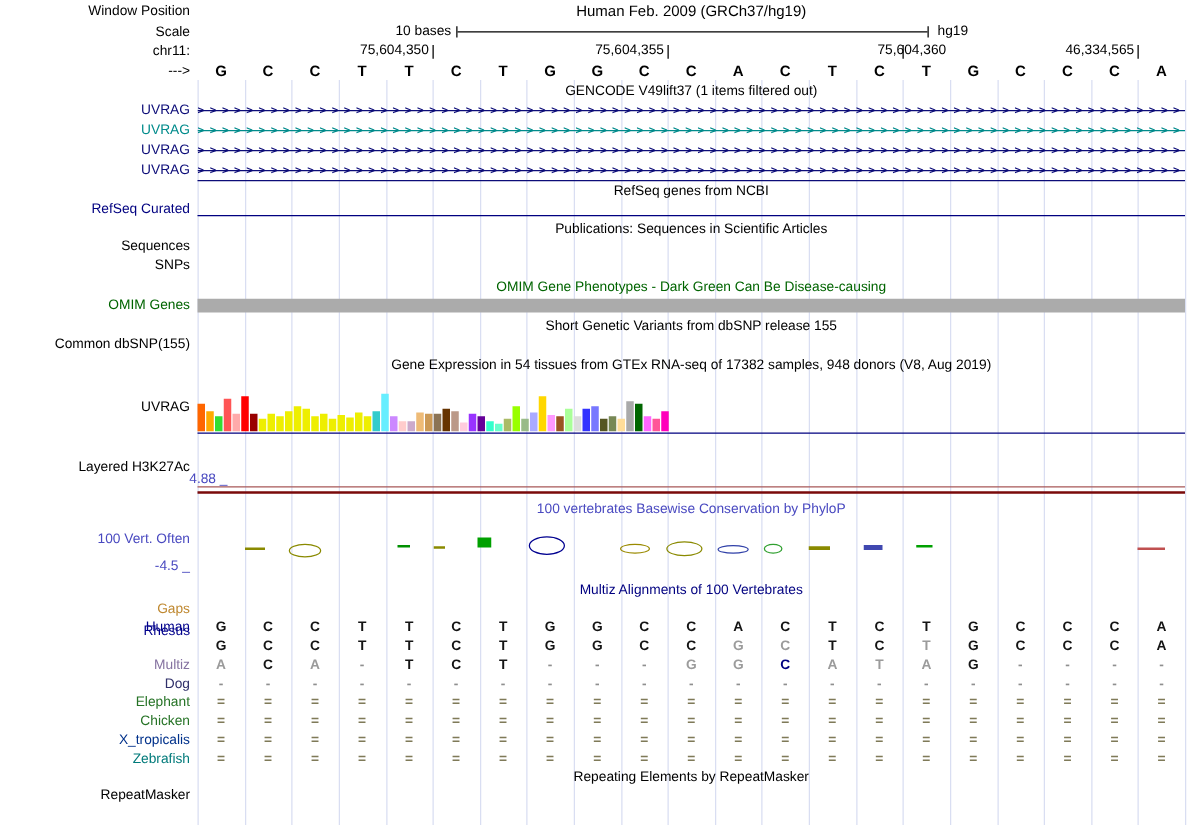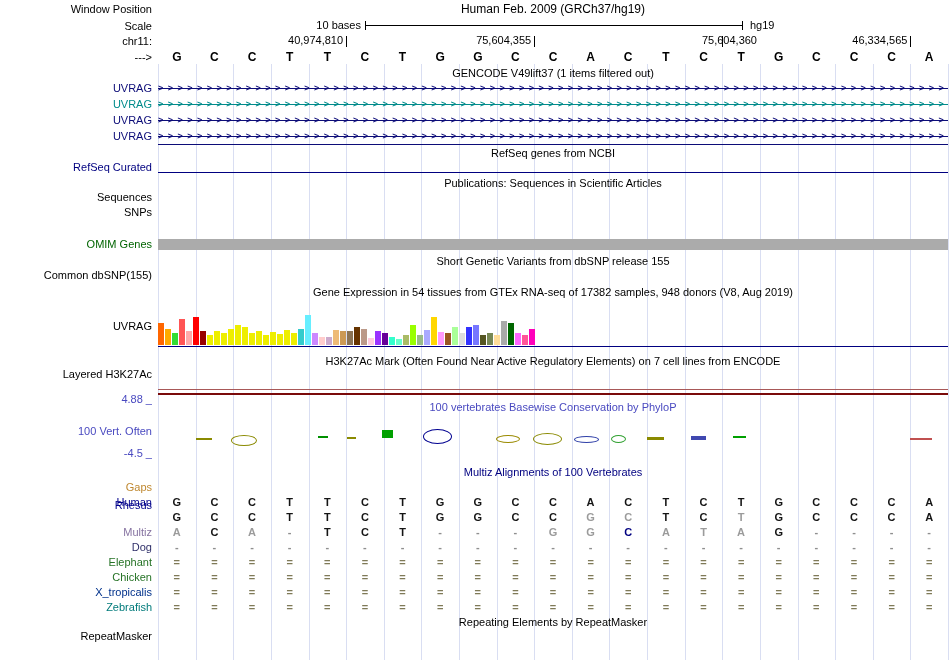--- a/index.html
+++ b/index.html
@@ -63,21 +63,21 @@
     <span>Human Feb. 2009 (GRCh37/hg19)</span>
   </div>
 
   <div class="lbl" style="top:19px">Scale</div>
   <div class="scaletext">10 bases</div>
   <div class="scalebar"></div>
   <div class="asm">hg19</div>
 
   <div class="lbl" style="top:34px">chr11:</div>
   <div>
-      <div class="clabel" style="left: 249.1px; width: 94px;">40,974,810</div>
+      <div class="clabel" style="left: 249.1px; width: 94px;">75,604,350</div>
       <div class="ctick" style="left: 346.1px;"></div>
       <div class="clabel" style="left: 437.2px; width: 94px;">75,604,355</div>
       <div class="ctick" style="left: 534.2px;"></div>
       <div class="clabel" style="left: 663px; width: 94px;">75,604,360</div>
       <div class="ctick" style="left: 722.3px;"></div>
       <div class="clabel" style="left: 813.4px; width: 94px;">46,334,565</div>
       <div class="ctick" style="left: 910.4px;"></div>
     </div>
 
   <div class="lbl" style="top:50px">---&gt;</div>
@@ -131,20 +131,21 @@
   <div class="hline" style="top:144px;height:1px;background:#0c0c78"></div>
 
   <div class="ttl" style="top:146px">RefSeq genes from NCBI</div>
   <div class="lbl" style="top: 160px; color: rgb(0, 0, 128);">RefSeq Curated</div>
   <div class="hline" style="top:172px;height:1px;background:#000080"></div>
 
   <div class="ttl" style="top:176px">Publications: Sequences in Scientific Articles</div>
   <div class="lbl" style="top:190px">Sequences</div>
   <div class="lbl" style="top:205px">SNPs</div>
 
+  <div class="ttl" style="top: 223px; color: rgb(0, 100, 0);">OMIM Gene Phenotypes - Dark Green Can Be Disease-causing</div>
   <div class="lbl" style="top: 237px; color: rgb(0, 100, 0);">OMIM Genes</div>
   <div class="hline" style="top: 239px; height: 11px; background: rgb(171, 171, 171);"></div>
 
   <div class="ttl" style="top:254px">Short Genetic Variants from dbSNP release 155</div>
   <div class="lbl" style="top:268px">Common dbSNP(155)</div>
 
   <div class="ttl" style="top:285px">Gene Expression in 54 tissues from GTEx RNA-seq of 17382 samples, 948 donors (V8, Aug 2019)</div>
   <div class="lbl" style="top:319px">UVRAG</div>
   <div>
       <div class="bar" style="left: 158px; top: 323px; height: 22px; background: rgb(255, 102, 0);"></div>
@@ -197,26 +198,25 @@
       <div class="bar" style="left: 487px; top: 333px; height: 12px; background: rgb(119, 136, 85);"></div>
       <div class="bar" style="left: 494px; top: 335px; height: 10px; background: rgb(255, 221, 153);"></div>
       <div class="bar" style="left: 501px; top: 321px; height: 24px; background: rgb(170, 170, 170);"></div>
       <div class="bar" style="left: 508px; top: 323px; height: 22px; background: rgb(0, 102, 0);"></div>
       <div class="bar" style="left: 515px; top: 333px; height: 12px; background: rgb(255, 102, 255);"></div>
       <div class="bar" style="left: 522px; top: 335px; height: 10px; background: rgb(255, 85, 153);"></div>
       <div class="bar" style="left: 529px; top: 329px; height: 16px; background: rgb(255, 0, 187);"></div>
     </div>
   <div class="hline" style="top:346px;height:1px;background:#000080"></div>
 
-  <div class="ttl" style="top:354px">H3K27Ac Mark (Often Found Near Active Regulatory Elements) on 7 cell lines from ENCODE</div>
   <div class="lbl" style="top:367px">Layered H3K27Ac</div>
   <div class="hline" style="top:389px;height:1px;background:#a85858"></div>
   <div class="hline" style="top:393px;height:2px;background:#7a0a0a"></div>
 
-  <div class="lbl" style="top: 392px; color: rgb(73, 73, 192);">4.88 _</div>
+  <div class="lbl" style="top: 376px; color: rgb(73, 73, 192); padding-left: 30px;">4.88 _</div>
   <div class="ttl" style="top: 400px; color: rgb(73, 73, 192);">100 vertebrates Basewise Conservation by PhyloP</div>
   <div class="lbl" style="top: 424px; color: rgb(73, 73, 192);">100 Vert. Often</div>
   <div class="lbl" style="top: 446px; color: rgb(73, 73, 192);">-4.5 _</div>
   <div>
       <div class="mark" style="left: 196px; top: 438px; width: 16px; height: 2px; background: rgb(138, 138, 0);"></div>
       <div class="mark arc" style="left: 231px; top: 435px; width: 24px; height: 9px; border: 1.5px solid rgb(138, 138, 0);"></div>
       <div class="mark" style="left: 318px; top: 436px; width: 10px; height: 2px; background: rgb(0, 144, 0);"></div>
       <div class="mark" style="left: 347px; top: 437px; width: 9px; height: 2px; background: rgb(138, 138, 0);"></div>
       <div class="mark" style="left: 382px; top: 430px; width: 11px; height: 8px; background: rgb(0, 160, 0);"></div>
       <div class="mark arc" style="left: 423px; top: 429px; width: 27px; height: 13px; border: 1.5px solid rgb(0, 0, 144);"></div>

